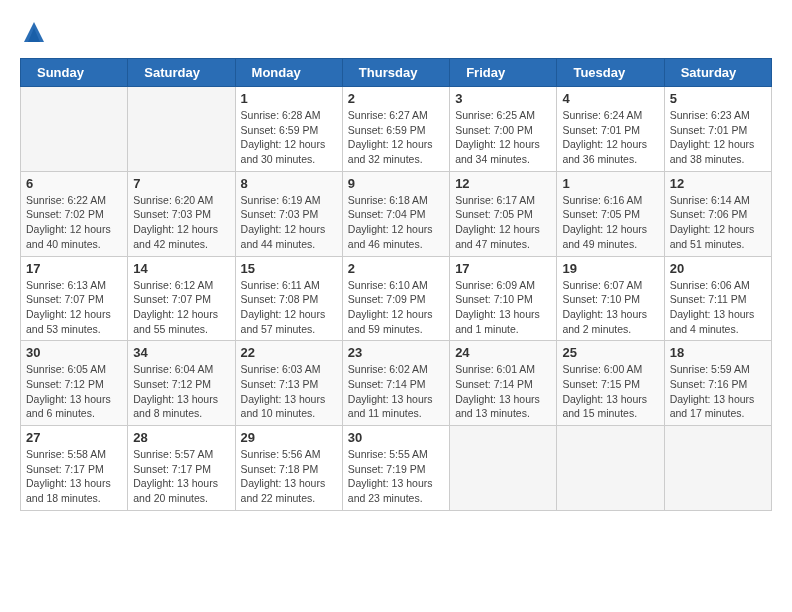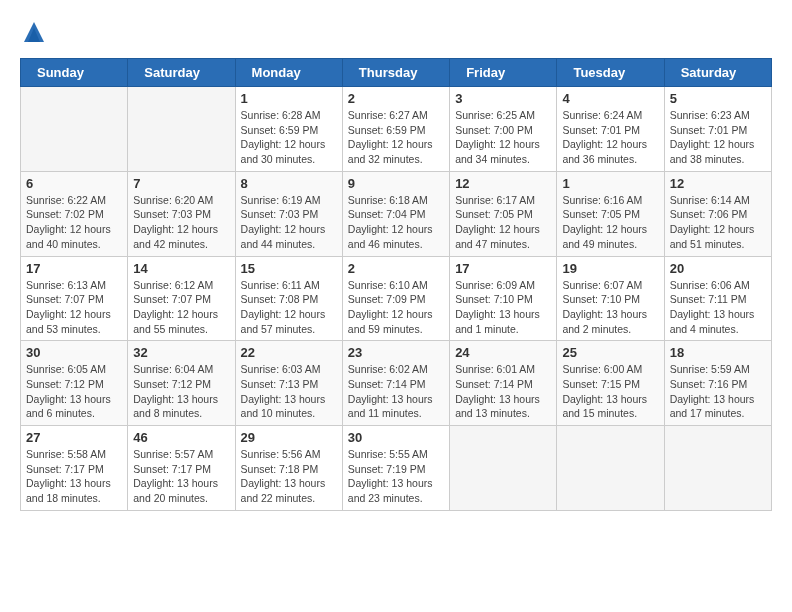--- a/index.html
+++ b/index.html
@@ -205,21 +205,21 @@
           <span class="day-number">20</span>
           <div class="day-info">Sunrise: 6:06 AM<br>Sunset: 7:11 PM<br>Daylight: 13 hours and 4 minutes.</div>
         </td>
       </tr>
       <tr>
         <td>
           <span class="day-number">30</span>
           <div class="day-info">Sunrise: 6:05 AM<br>Sunset: 7:12 PM<br>Daylight: 13 hours and 6 minutes.</div>
         </td>
         <td>
-          <span class="day-number">32</span>
+          <span class="day-number">34</span>
           <div class="day-info">Sunrise: 6:04 AM<br>Sunset: 7:12 PM<br>Daylight: 13 hours and 8 minutes.</div>
         </td>
         <td>
           <span class="day-number">22</span>
           <div class="day-info">Sunrise: 6:03 AM<br>Sunset: 7:13 PM<br>Daylight: 13 hours and 10 minutes.</div>
         </td>
         <td>
           <span class="day-number">23</span>
           <div class="day-info">Sunrise: 6:02 AM<br>Sunset: 7:14 PM<br>Daylight: 13 hours and 11 minutes.</div>
         </td>
@@ -235,21 +235,21 @@
           <span class="day-number">18</span>
           <div class="day-info">Sunrise: 5:59 AM<br>Sunset: 7:16 PM<br>Daylight: 13 hours and 17 minutes.</div>
         </td>
       </tr>
       <tr>
         <td>
           <span class="day-number">27</span>
           <div class="day-info">Sunrise: 5:58 AM<br>Sunset: 7:17 PM<br>Daylight: 13 hours and 18 minutes.</div>
         </td>
         <td>
-          <span class="day-number">46</span>
+          <span class="day-number">28</span>
           <div class="day-info">Sunrise: 5:57 AM<br>Sunset: 7:17 PM<br>Daylight: 13 hours and 20 minutes.</div>
         </td>
         <td>
           <span class="day-number">29</span>
           <div class="day-info">Sunrise: 5:56 AM<br>Sunset: 7:18 PM<br>Daylight: 13 hours and 22 minutes.</div>
         </td>
         <td>
           <span class="day-number">30</span>
           <div class="day-info">Sunrise: 5:55 AM<br>Sunset: 7:19 PM<br>Daylight: 13 hours and 23 minutes.</div>
         </td>

